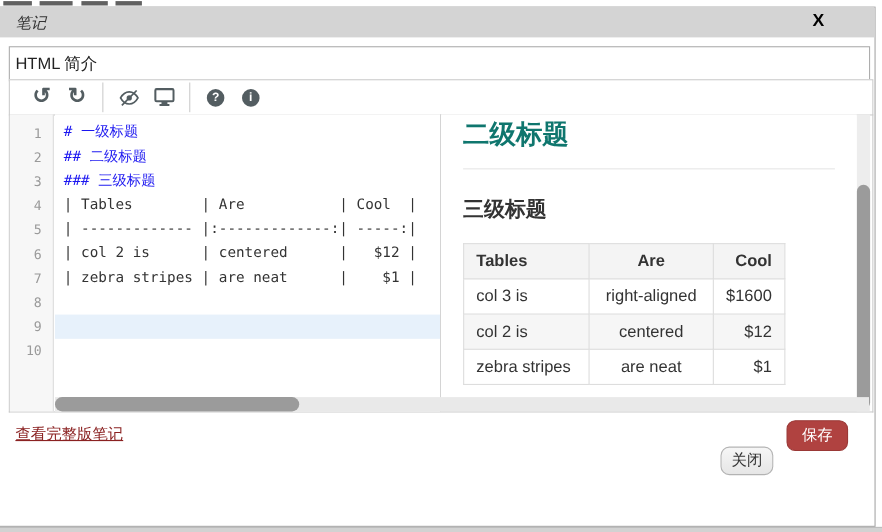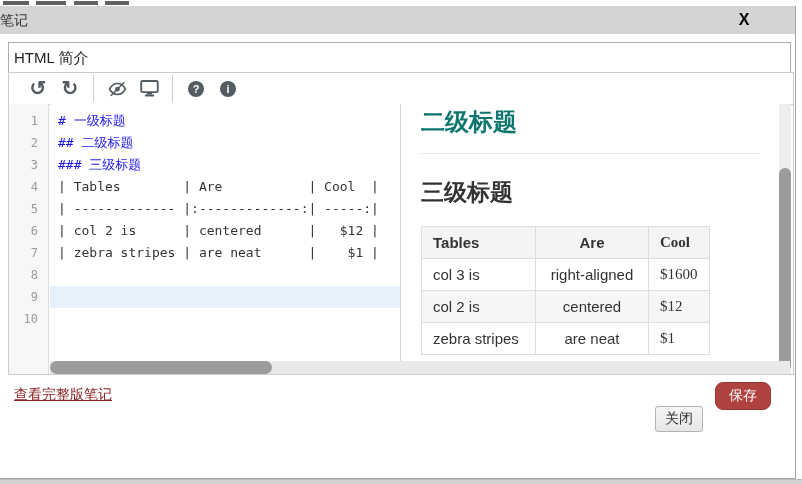--- a/index.html
+++ b/index.html
@@ -9,21 +9,21 @@
 
   
   .bg-top-strip { position:absolute; left:0; top:0; width:802px; height:6px; background:#fff; }
   .bg-top-strip i { position:absolute; top:1px; height:4px; background:#3a3a3a; opacity:.8; }
   .bg-bottom-strip { position:absolute; left:0; top:479px; width:802px; height:5px; background:#d2d2d2; border-top:1px solid #bdbdbd; }
 
   
   .modal-box { position:absolute; left:-1px; top:6px; width:797px; height:473px; background:#fff;
                border:1px solid #a6a6a6; }
   .modal-header { position:absolute; left:0; top:6px; width:795px; height:28px; background:#d4d4d4; }
-  .modal-title { position:absolute; left:0; top:6px; line-height:28px; font-size:14px; color:#333; }
+  .modal-title { position:absolute; left:14px; top:6px; line-height:28px; font-size:14px; color:#333;font-style:italic; }
   .close-x { position:absolute; top:9px; left:733px; width:22px; height:22px; font-size:16px; font-weight:bold;
              color:#000; text-align:center; line-height:22px; cursor:pointer; }
 
   .title-input { position:absolute; left:8px; top:42px; width:783px; height:32px; border:1px solid #adadad;
                  font-family:"Liberation Sans", sans-serif; font-size:15px; color:#222; padding:0 5px; background:#fff; }
 
   
   .toolbar { position:absolute; left:8px; top:72px; width:786px; height:33px; border:1px solid #ccc;
              background:#fff; display:flex; align-items:center; padding-left:13px; }
   .tb-btn { width:32px; height:26px; display:flex; align-items:center; justify-content:center;
@@ -51,37 +51,37 @@
   .pane-divider { position:absolute; left:391px; top:0; width:1px; height:270px; background:#d4d4d4; }
 
   
   .h-scrollbar { position:absolute; left:41px; top:257px; width:740px; height:13px; background:#e9e9e9; }
   .h-scrollbar .thumb { position:absolute; left:0; top:0; width:222px; height:13px; background:#9b9b9b; border-radius:7px; }
 
   
   .preview { position:absolute; left:392px; top:0; width:378px; height:257px; padding:2px 20px 0 20px; overflow:hidden;
              background:#fff; }
   .pv-h2 { font-size:24px; font-weight:bold; color:#0f766e; padding-bottom:15px; border-bottom:1px solid #e6e6e6; }
-  .pv-h3 { font-size:23px; font-weight:bold; color:#333; margin-top:23px; }
+  .pv-h3 { font-size:19px; font-weight:bold; color:#333; margin-top:23px; }
   .pv-table { margin-top:18px; border-collapse:collapse; font-size:15px; color:#333; }
   .pv-table th, .pv-table td { border:1px solid #ddd; padding:7px 11px; }
   .pv-table th { background:#f4f4f4; font-weight:bold; }
   .pv-table .c1 { width:114px; text-align:left; }
   .pv-table .c2 { width:113px; text-align:center; }
-  .pv-table .c3 { width:52px;  text-align:left;font-family:Liberation Serif, serif; }
+  .pv-table .c3 { width:52px;  text-align:right; }
   .pv-table tbody tr:nth-child(2) { background:#f6f6f6; }
 
   
   .v-scrollbar { position:absolute; left:770px; top:0; width:12px; height:270px; background:#ededed; }
   .v-scrollbar .thumb { position:absolute; left:0; top:64px; width:12px; height:204px; background:#9b9b9b; border-radius:6px; }
 
   
   .full-link { position:absolute; left:14px; top:386px; font-size:14px; color:#8b2222; text-decoration:underline; cursor:pointer; }
   .btn-close { position:absolute; left:655px; top:406px; padding:3px 9px; font-size:14px; color:#333;
-               background:linear-gradient(#f6f6f6,#e6e6e6); border:1px solid #b3b3b3; border-radius:3px; cursor:pointer;
+               background:linear-gradient(#f6f6f6,#e6e6e6); border:1px solid #b3b3b3; border-radius:8px; cursor:pointer;
                font-family:"Liberation Sans", sans-serif; }
   .btn-save { position:absolute; left:715px; top:382px; padding:4px 13px; font-size:14px; color:#fff;
               background:#b04240; border:1px solid #9a3836; border-radius:8px; cursor:pointer;
               font-family:"Liberation Sans", sans-serif; }
 </style>
 </head>
 <body>
 
 <div class="screen">
 

